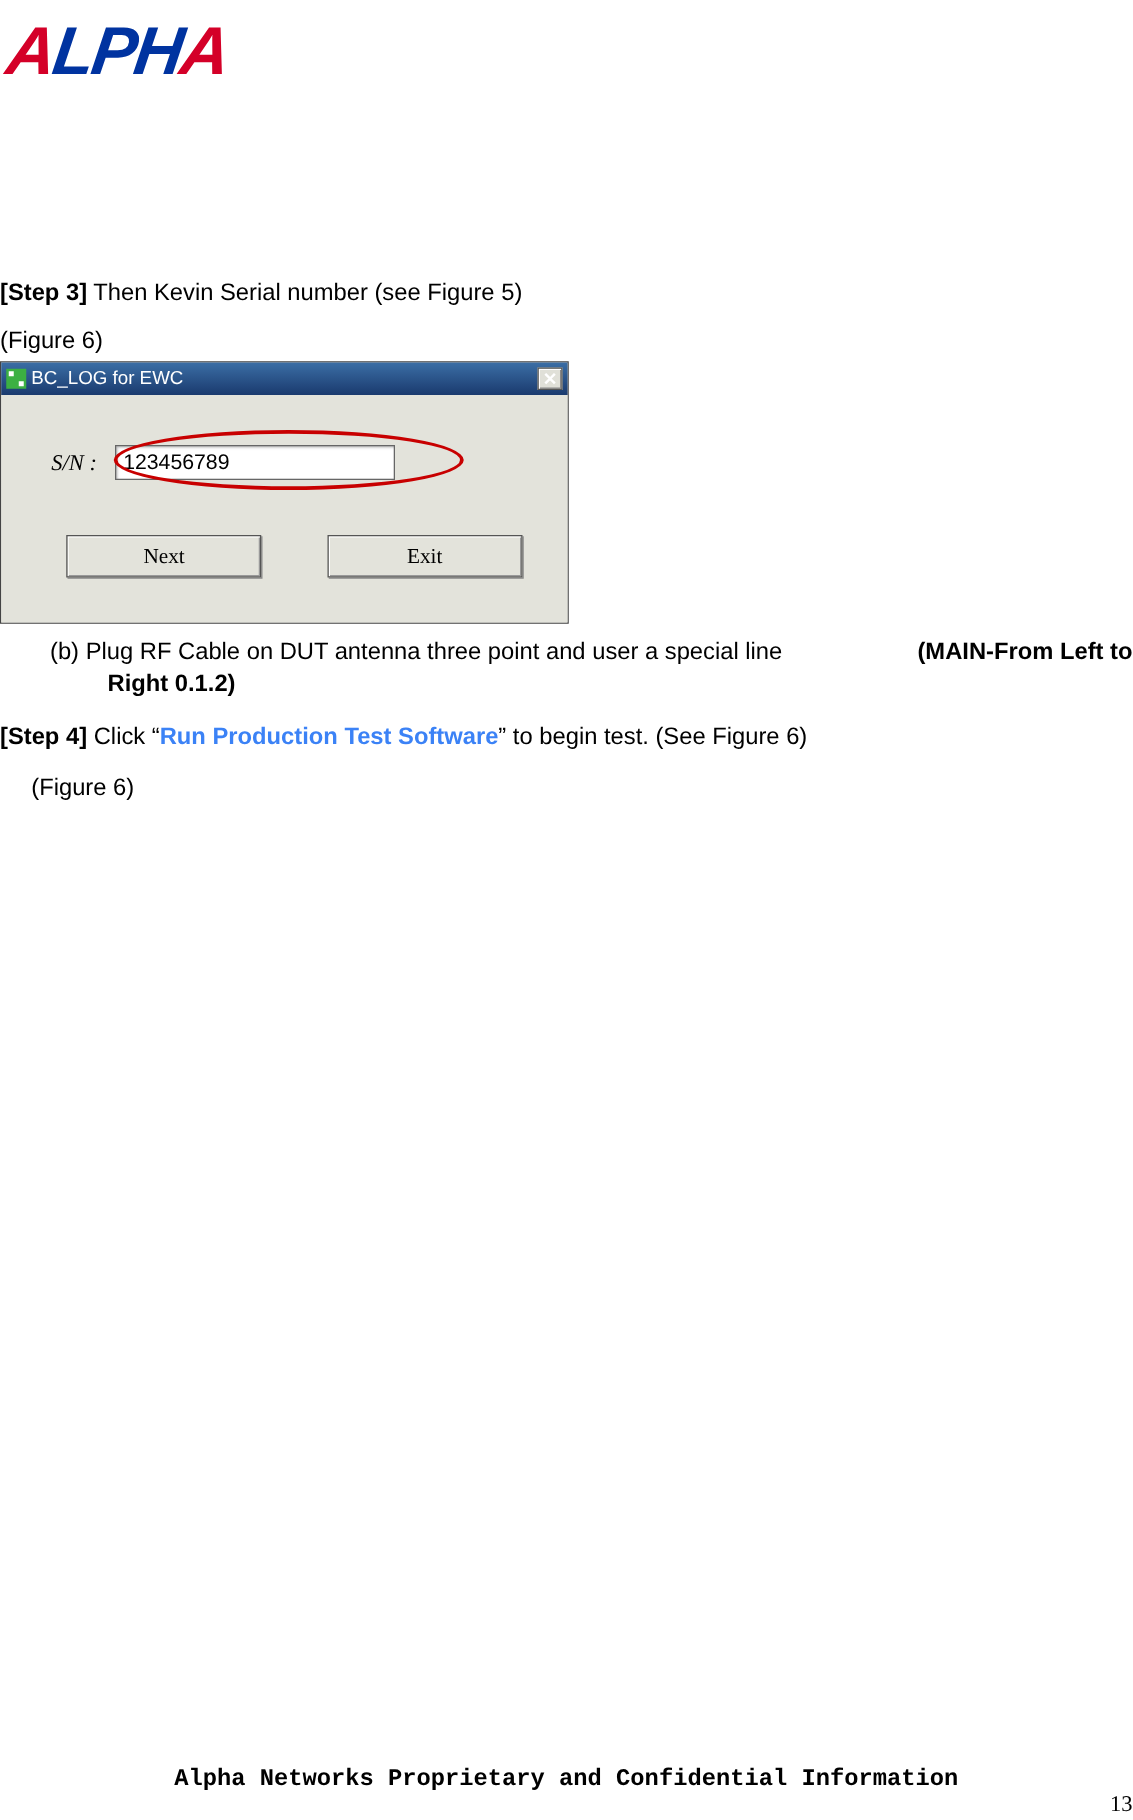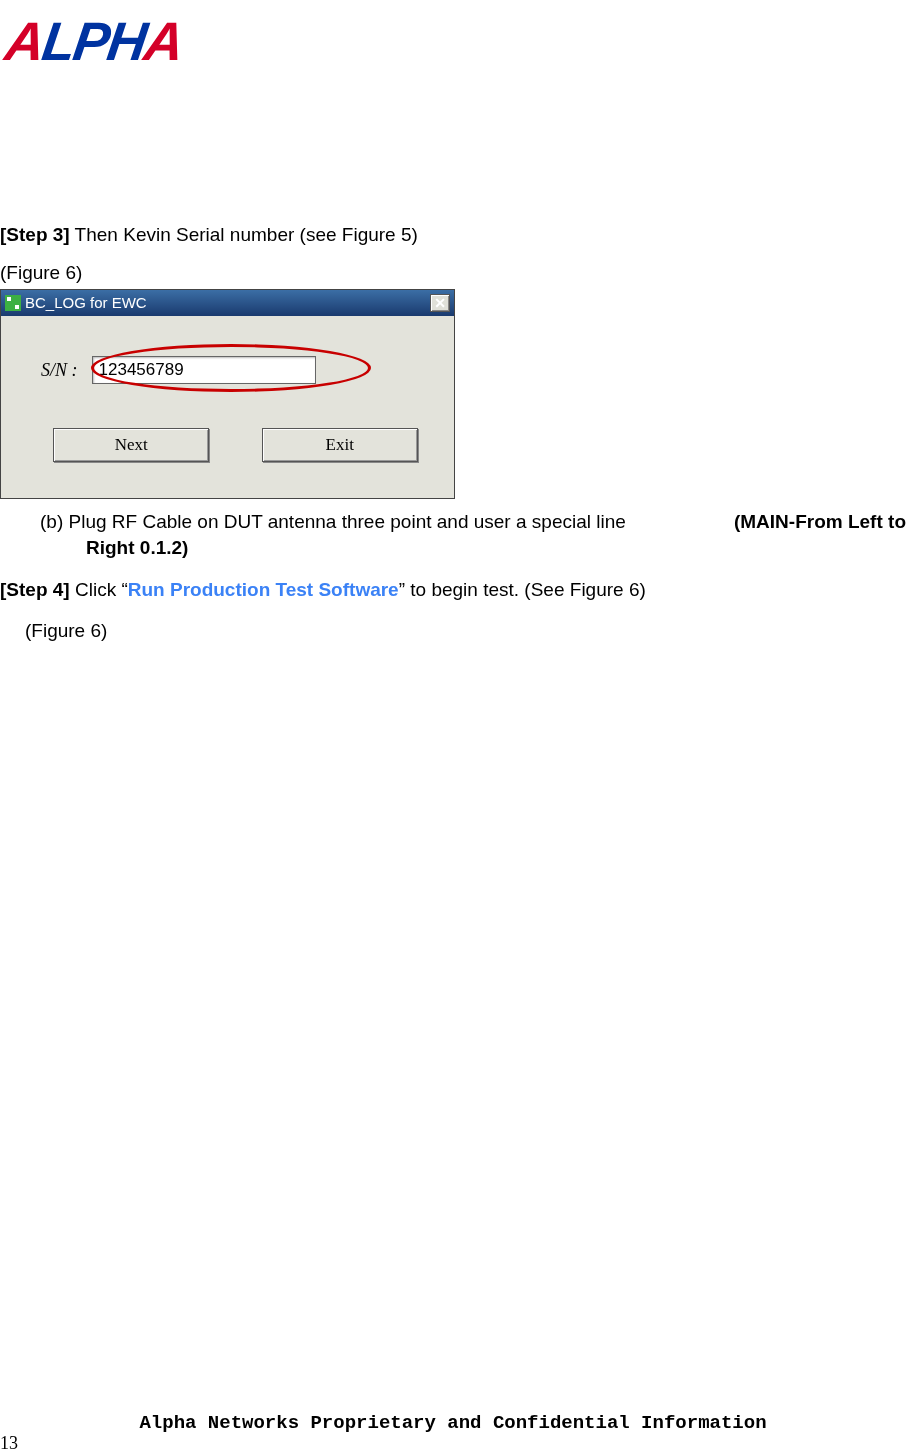--- a/index.html
+++ b/index.html
@@ -117,21 +117,21 @@
     width:100%;
     text-align:center;
     font-family:Liberation Mono, monospace;
     font-size:19px;
     font-weight:bold;
   }
   .pagenum {
     position:absolute;
     bottom:2px;
     width:100%;
-    text-align:left;
+    text-align:right;
     font-family:"Times New Roman", serif;
     font-size:18px;
     font-weight:normal;
   }
 </style>
 </head>
 <body>
 
 <div class="page">
 

